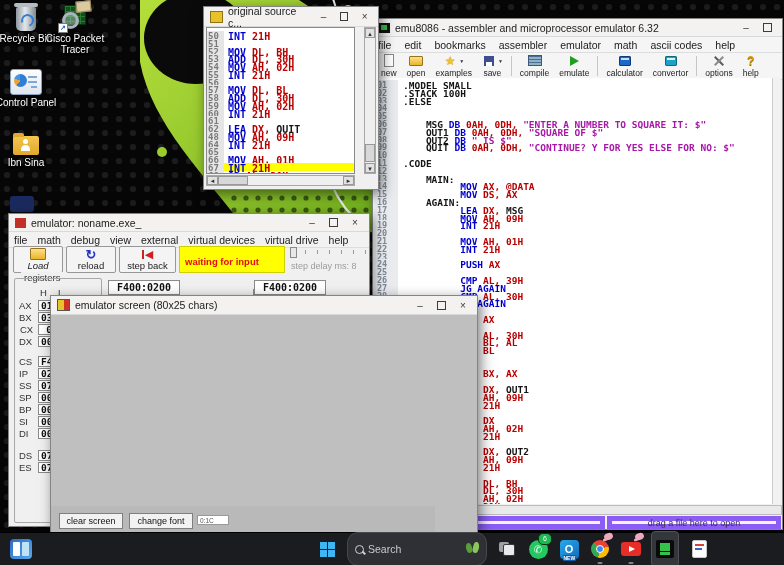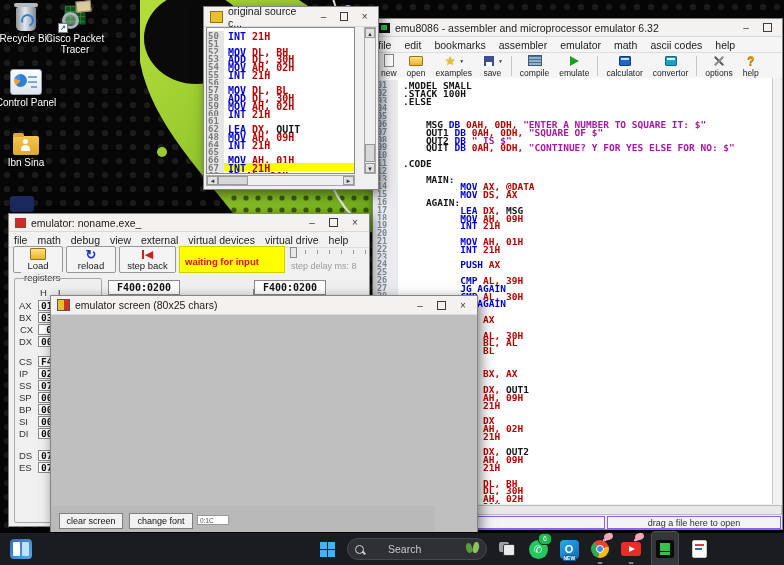--- a/index.html
+++ b/index.html
@@ -88,21 +88,21 @@
   .calculator-icon::after{content:"";position:absolute;width:8px;height:2px;background:#bfe0ff;top:3px;}
   .convertor-icon::before{content:"";width:12px;height:10px;border-radius:2px;background:#1ea0c8;box-shadow:inset 0 0 0 1px #0c6a7a;}
   .convertor-icon::after{content:"";position:absolute;width:8px;height:2px;background:#d8f4ff;top:3px;}
   .options-tools-icon::before{content:"";position:absolute;width:12px;height:2px;background:#5a5a5a;transform:rotate(45deg);}
   .options-tools-icon::after{content:"";position:absolute;width:12px;height:2px;background:#8a8a8a;transform:rotate(-45deg);}
   .help-icon::before{content:"?";color:#d89c00;font-weight:bold;font-size:12px;text-shadow:0 1px 0 #8a6400;}
   #emu-code{position:absolute;left:1px;top:59px;width:400px;height:426px;background:#fff;overflow:hidden;padding-top:2px;box-sizing:border-box;}
   #emu-vscroll{position:absolute;right:1px;top:59px;width:9px;height:426px;background:#f2f2f2;border-left:1px solid #ccc;box-sizing:border-box;}
   #emu-hscroll{position:absolute;left:1px;top:486px;width:408px;height:10px;background:#e9e9e9;border:1px solid #bdbdbd;box-sizing:border-box;}
   #emu-status{position:absolute;left:0;top:497px;width:410px;height:14px;display:flex;gap:2px;padding:0 2px;box-sizing:border-box;}
-  .stpanel{border:1px solid #8b5cf6;background:#f4f4f4;height:13px;box-sizing:border-box;font-size:9px;color:#333;
+  .stpanel{border:5px solid #8b5cf6;background:#f4f4f4;height:13px;box-sizing:border-box;font-size:9px;color:#333;
     display:flex;align-items:center;justify-content:center;}
   #stleft{width:230px;} #stright{flex:1;}
 
   
   #win-emulator{left:8px;top:213px;width:362px;height:314px;z-index:20;}
   .red-icon{background:#c23028;}
   #emul-menus{height:15px;display:flex;gap:10px;align-items:center;padding:0 5px;font-size:10.5px;color:#1b1b1b;border-bottom:1px solid #ddd;background:#f2f2f2;}
   .ebtn{position:absolute;display:flex;flex-direction:column;align-items:center;justify-content:center;background:#f4f4f4;
     border:1px solid #979797;border-radius:2px;font-size:9.5px;color:#222;box-sizing:border-box;gap:0px;}
   .efold{width:14px;height:10px;background:linear-gradient(#ffe08a,#e8b62a);border:1px solid #96731c;border-radius:1px;}
@@ -141,21 +141,21 @@
 
   
   #taskbar{position:absolute;left:0;bottom:0;width:784px;height:32px;background:#1b1c1f;border-top:1px solid #000;z-index:100;}
   #tb-widgets{position:absolute;left:10px;top:6px;width:22px;height:20px;border-radius:4px;background:linear-gradient(135deg,#2a6cc8,#57a8e8);display:flex;gap:2px;padding:3px;box-sizing:border-box;}
   #tb-widgets i{flex:1;background:#fff;border-radius:1px;display:block;}
   #tb-widgets i+i{background:#bfe2f8;}
   #tb-center{position:absolute;left:316px;top:0;height:32px;display:flex;align-items:center;gap:9px;}
   .slot{position:relative;height:30px;display:flex;align-items:center;justify-content:center;min-width:22px;}
   .winlogo{display:grid;grid-template-columns:7px 7px;grid-template-rows:7px 7px;gap:1px;}
   .winlogo i{background:#3fb6f2;display:block;}
-  #tb-search{width:140px;height:22px;border-radius:11px;background:#2f3036;border:1px solid #47484d;display:flex;align-items:center;gap:24px;padding:0 7px;box-sizing:border-box;}
+  #tb-search{width:140px;height:34px;border-radius:11px;background:#2f3036;border:1px solid #47484d;display:flex;align-items:center;gap:4px;padding:0 7px;box-sizing:border-box;}
   .mag{width:7px;height:7px;border:1.5px solid #cfd0d4;border-radius:50%;position:relative;flex:none;}
   .mag::after{content:"";position:absolute;left:6px;top:6px;width:4px;height:1.5px;background:#cfd0d4;transform:rotate(45deg);}
   #tb-search span{color:#c9cacd;font-size:10.5px;}
   .plant{margin-left:auto;position:relative;width:14px;height:15px;flex:none;}
   .plant::before{content:"";position:absolute;left:1px;top:1px;width:6px;height:10px;background:#5a9e3a;border-radius:60% 40% 50% 50%;transform:rotate(-18deg);}
   .plant::after{content:"";position:absolute;right:0px;top:0px;width:6px;height:11px;background:#8ec45e;border-radius:40% 60% 50% 50%;transform:rotate(15deg);}
   .taskview{position:relative;width:16px;height:14px;}
   .taskview::before{content:"";position:absolute;left:0;top:0;width:10px;height:10px;background:#9aa0a6;border-radius:2px;}
   .taskview::after{content:"";position:absolute;right:0;bottom:0;width:10px;height:10px;background:#e8eaed;border-radius:2px;border:1px solid #3a3a3a;}
   .wa{width:19px;height:19px;border-radius:50%;background:#23c860;color:#fff;font-size:10px;line-height:19px;text-align:center;}
@@ -445,21 +445,21 @@
         <span>file</span>
         <span>math</span>
         <span>debug</span>
         <span>view</span>
         <span>external</span>
         <span>virtual devices</span>
         <span>virtual drive</span>
         <span>help</span>
       </div>
 
-    <div class="ebtn" style="left:4px;top:32px;width:50px;height:27px;">
+    <div class="ebtn" style="left:4px;top:32px;width:50px;height:27px;font-style:italic;">
       <span class="efold"></span>
       <span>Load</span>
     </div>
     <div class="ebtn" style="left:57px;top:32px;width:50px;height:27px;">
       <span class="ereload">↻</span>
       <span>reload</span>
     </div>
     <div class="ebtn" style="left:110px;top:32px;width:57px;height:27px;">
       <span class="estep">◀</span>
       <span>step back</span>

